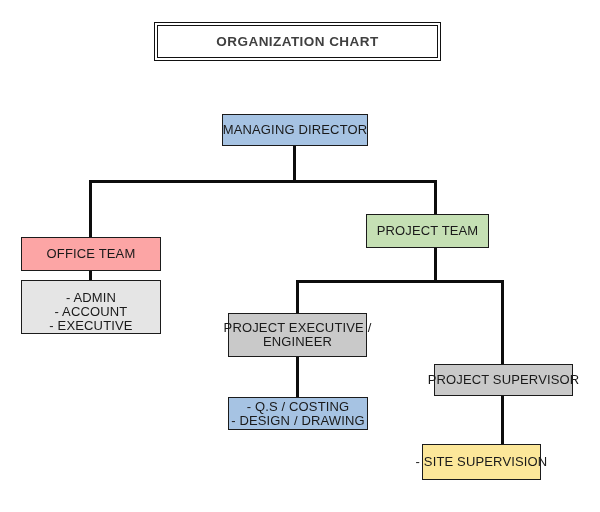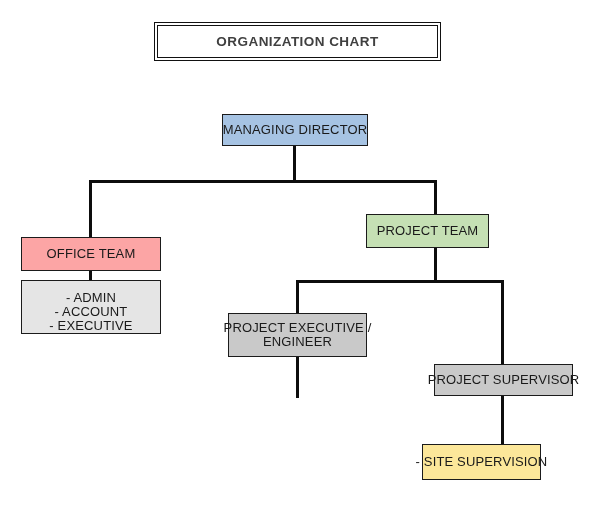--- a/index.html
+++ b/index.html
@@ -99,18 +99,22 @@
 
   <div class="node" style="left:228px; top:313px; width:139px; height:44px; background:#c9c9c9;">
     <div class="line">PROJECT EXECUTIVE /</div>
     <div class="line">ENGINEER</div>
   </div>
 
   <div class="node" style="left:434px; top:364px; width:139px; height:32px; background:#c9c9c9;">
     <div class="line">PROJECT SUPERVISOR</div>
   </div>
 
+  <div class="node" style="left:228px; top:397px; width:140px; height:33px; background:#a6c3e3;">
+    <div class="line">- Q.S / COSTING</div>
+    <div class="line">- DESIGN / DRAWING</div>
+  </div>
 
   <div class="node" style="left:422px; top:444px; width:119px; height:36px; background:#fce79a;">
     <div class="line">- SITE SUPERVISION</div>
   </div>
 
 </div>
 
 </body></html>

